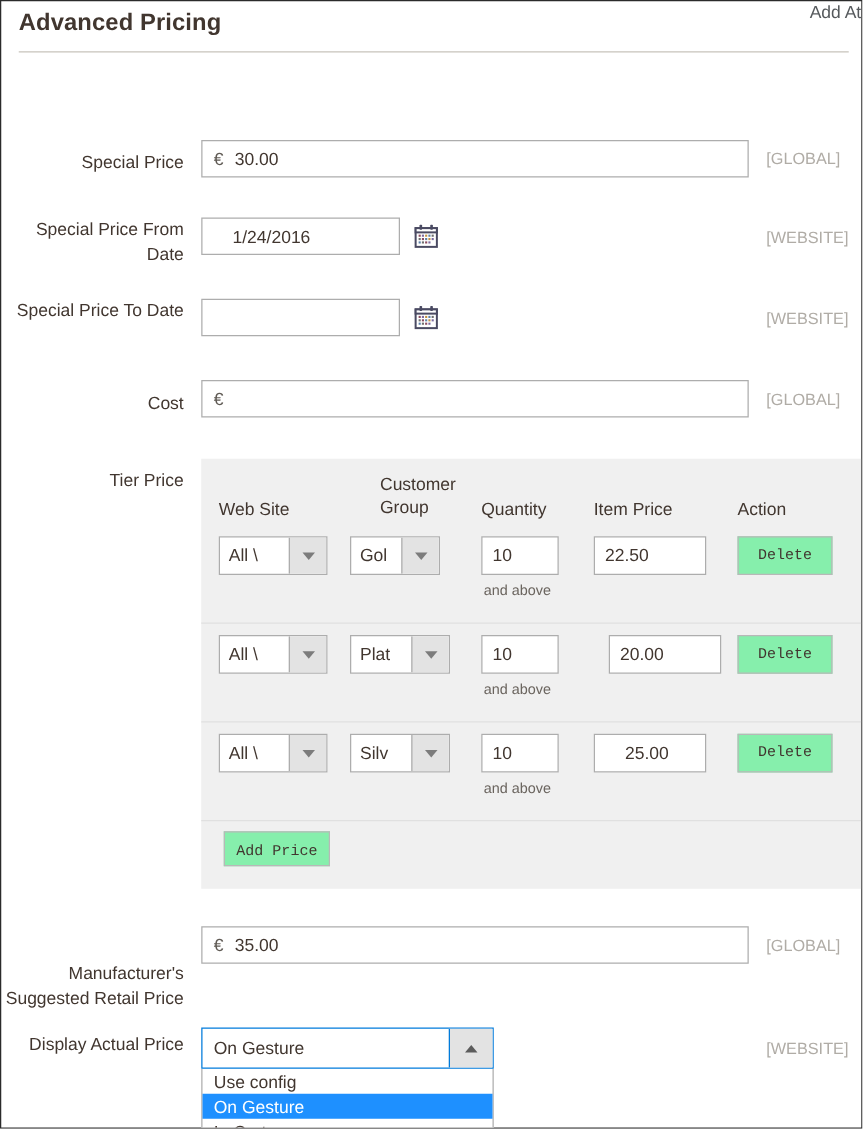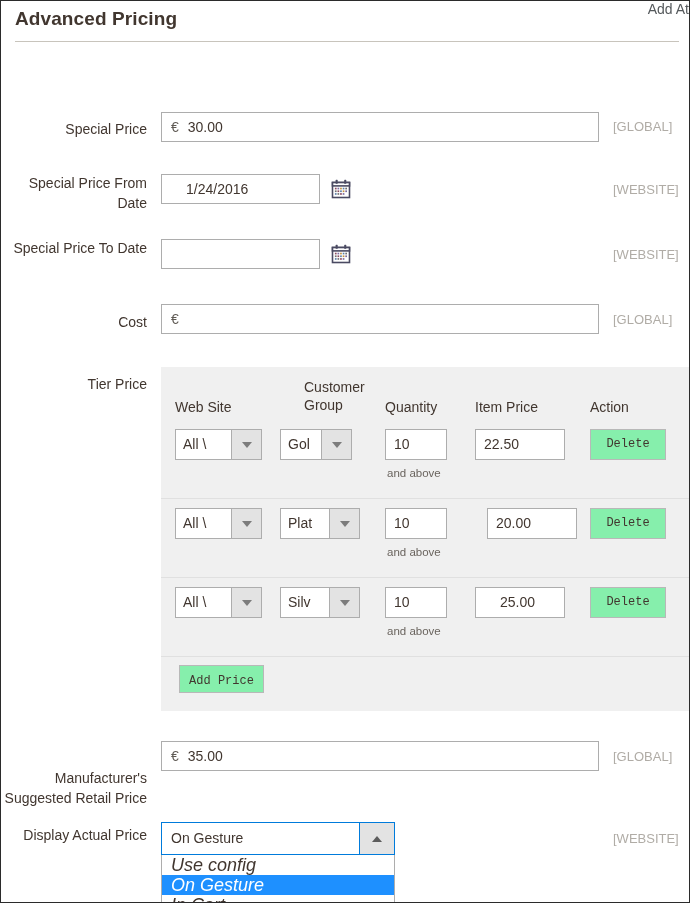--- a/index.html
+++ b/index.html
@@ -234,28 +234,27 @@
     align-items: center;
     justify-content: center;
   }
   .dd-list {
     box-sizing: border-box;
     border: 1px solid #adadad;
     border-top: none;
     background: #ffffff;
   }
   .dd-option {
-    font-size: 18px;
+    font-size: 14px;
     color: #41362f;
     height: 20px;
     line-height: 20px;
     padding-left: 9px;
     white-space: nowrap;
     cursor: pointer;
-    font-style: italic;
   }
   .dd-option.selected {
     background: #1e90ff;
     color: #ffffff;
   }
 </style>
 </head>
 <body>
 
 <div id="page">

